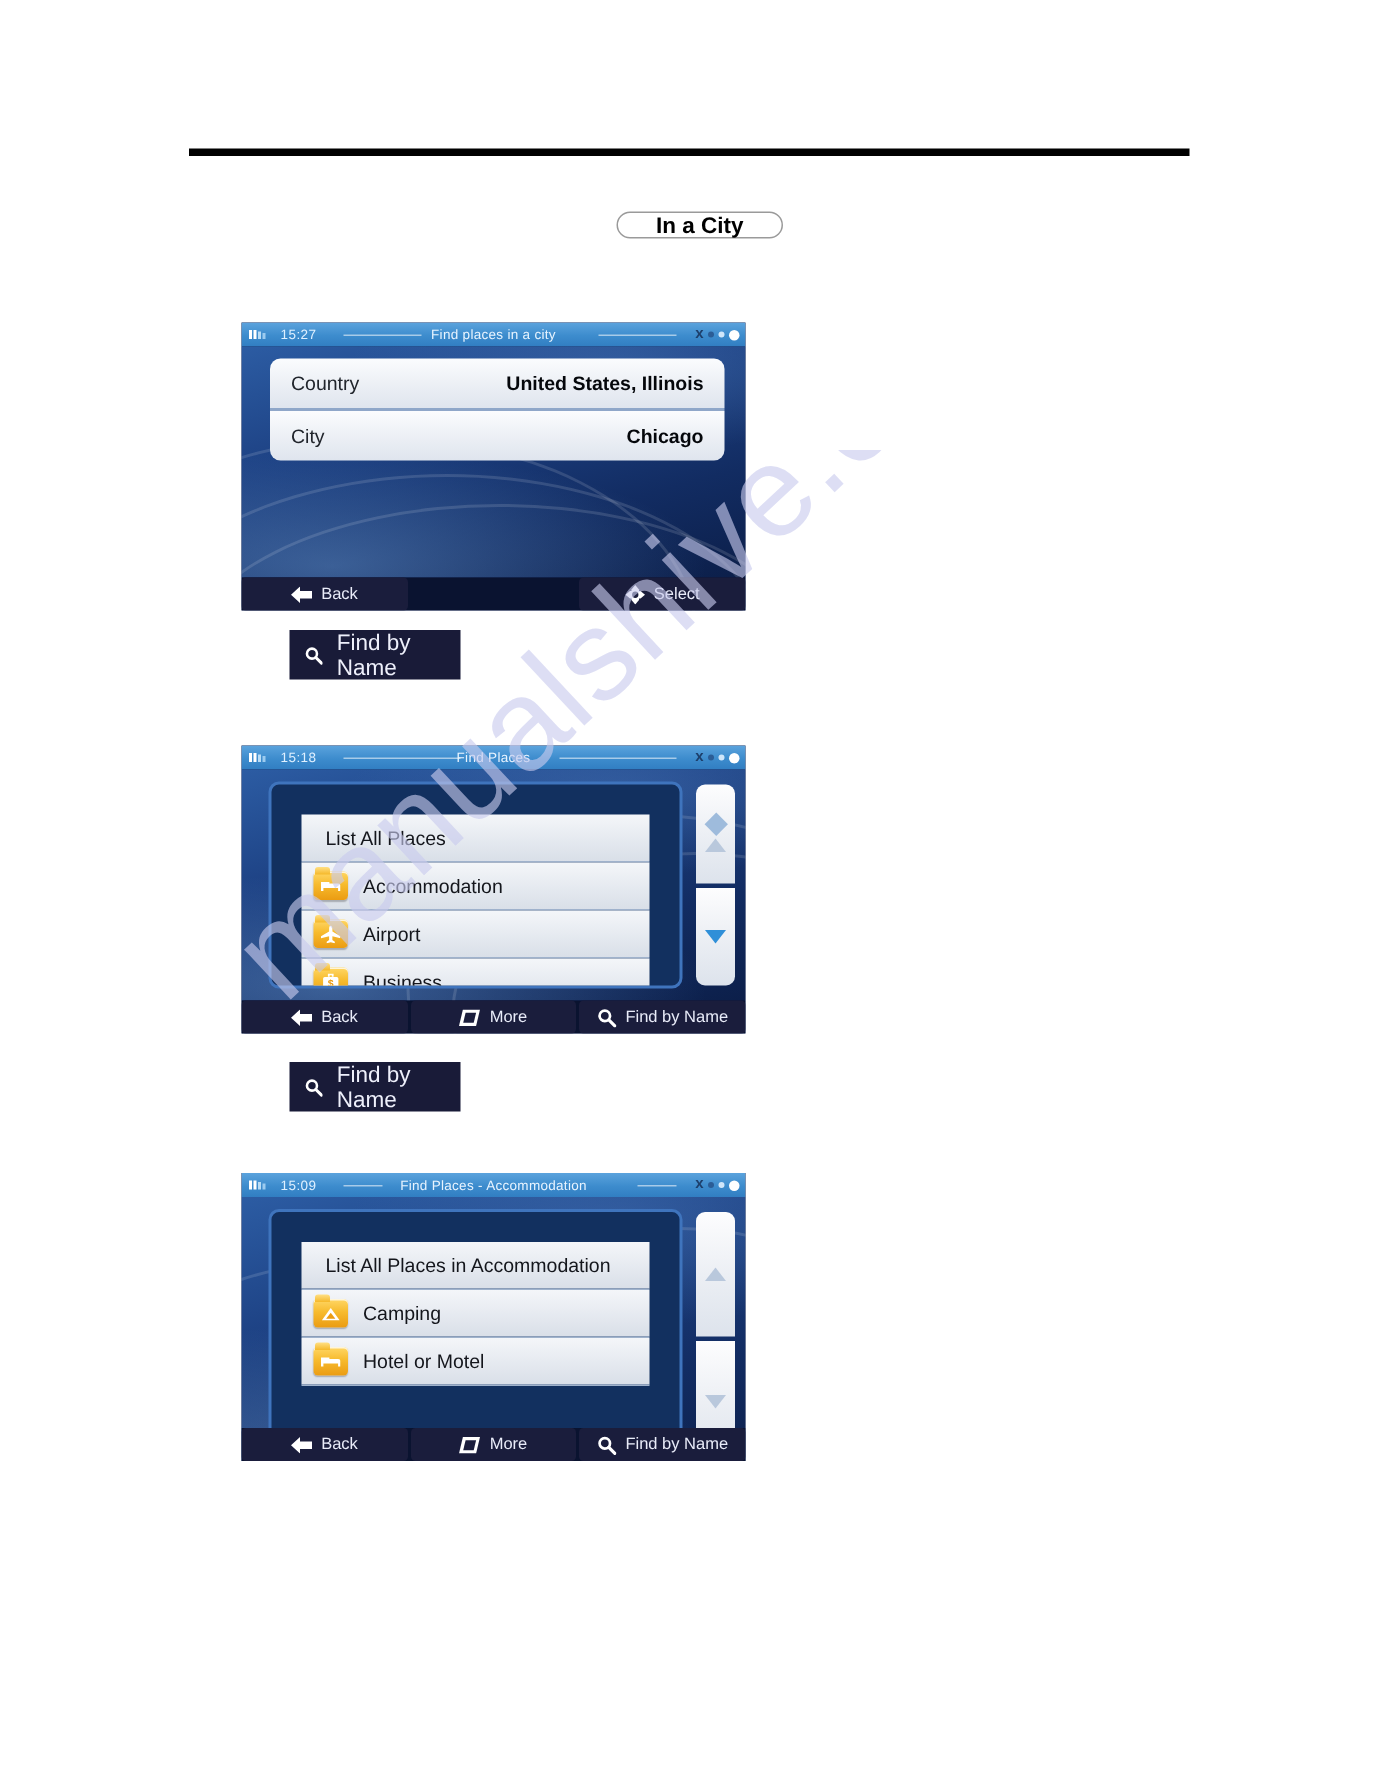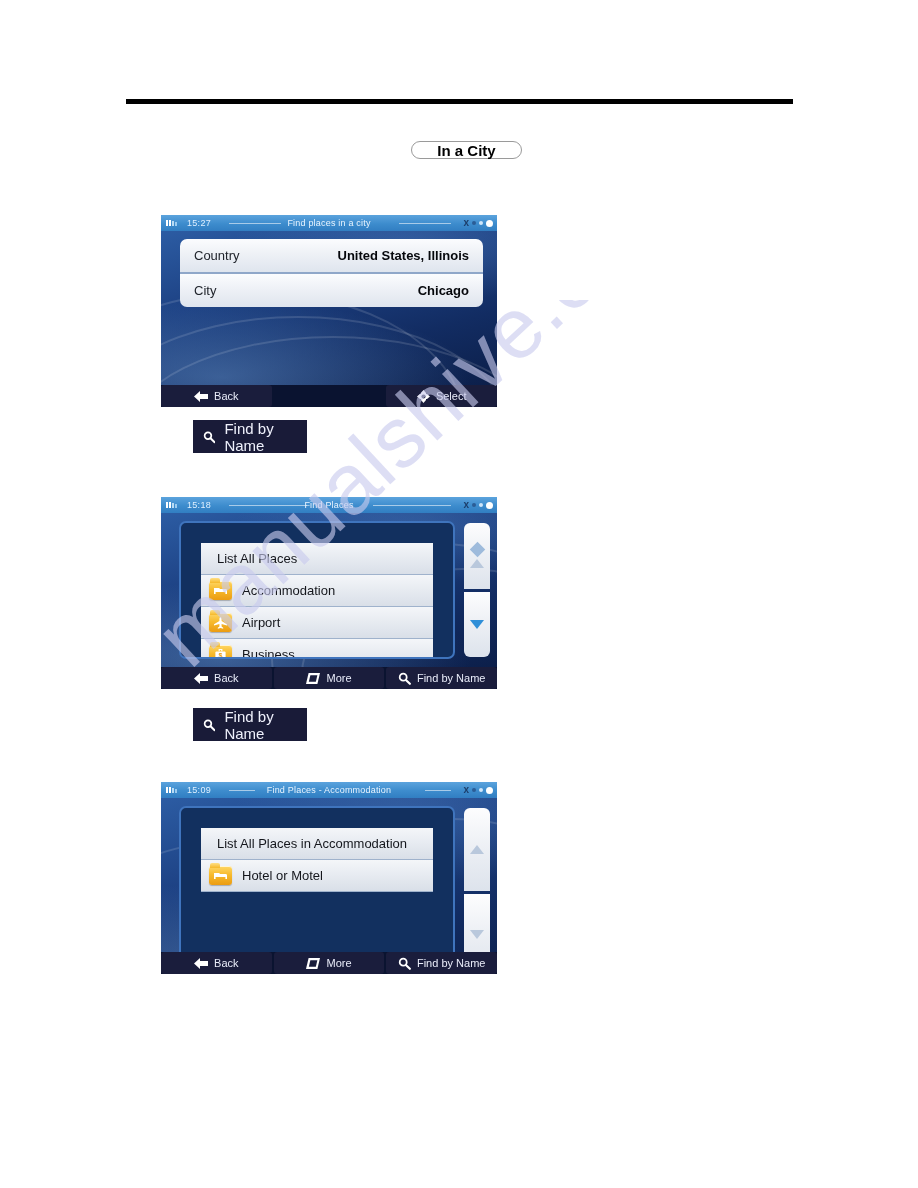--- a/index.html
+++ b/index.html
@@ -570,20 +570,31 @@
     <div class="swoosh" style="left:-110px; top:40px; width:400px; height:250px;"></div>
     <div class="swoosh" style="left:130px; top:20px; width:320px; height:230px;"></div>
 
     <div class="list-wrap">
       <div class="list-item head">
         <span class="list-label">List All Places in Accommodation</span>
       </div>
       <div class="list-item">
         <span class="folder">
           <span class="glyph">
+            <svg width="13" height="10" viewBox="0 0 13 10">
+              <path d="M6.5 1 L12.4 9.2 L0.6 9.2 Z" fill="#ffffff"></path>
+              <path d="M6.5 4.2 L9.6 8.2 L3.4 8.2 Z" fill="#eb9c12"></path>
+            </svg>
+          </span>
+        </span>
+        <span class="list-label">Camping</span>
+      </div>
+      <div class="list-item">
+        <span class="folder">
+          <span class="glyph">
             <svg width="13" height="9" viewBox="0 0 13 9">
               <path d="M0 2 L0 8 L1.6 8 L1.6 6 L11.4 6 L11.4 8 L13 8 L13 4.4 C13 3.5 12.3 3 11.4 3 L5.6 3 L5.6 2 Z" fill="#ffffff"></path>
               <circle cx="3.1" cy="3.9" r="1.5" fill="#ffffff"></circle>
             </svg>
           </span>
         </span>
         <span class="list-label">Hotel or Motel</span>
       </div>
       <div class="list-item list-blank"></div>
     </div>

